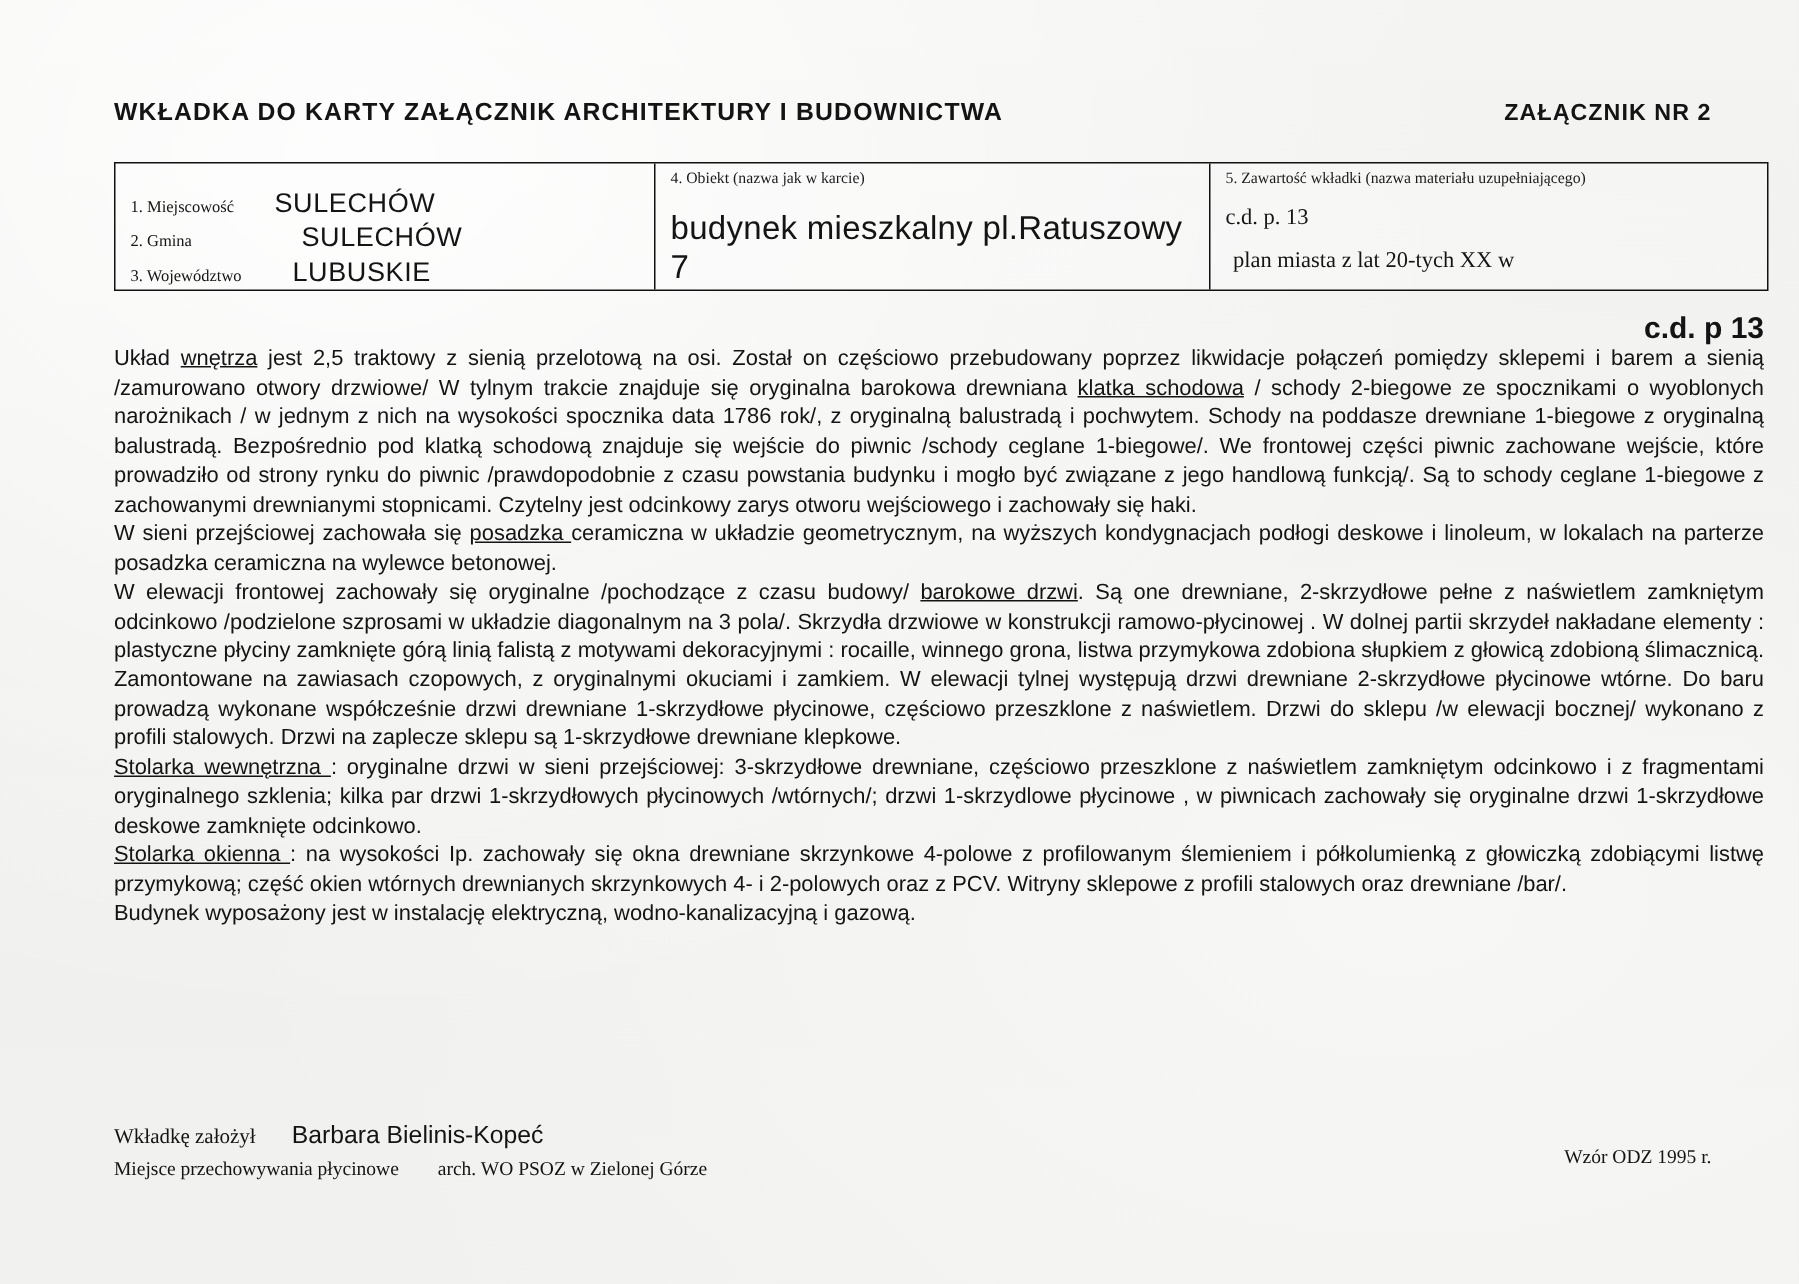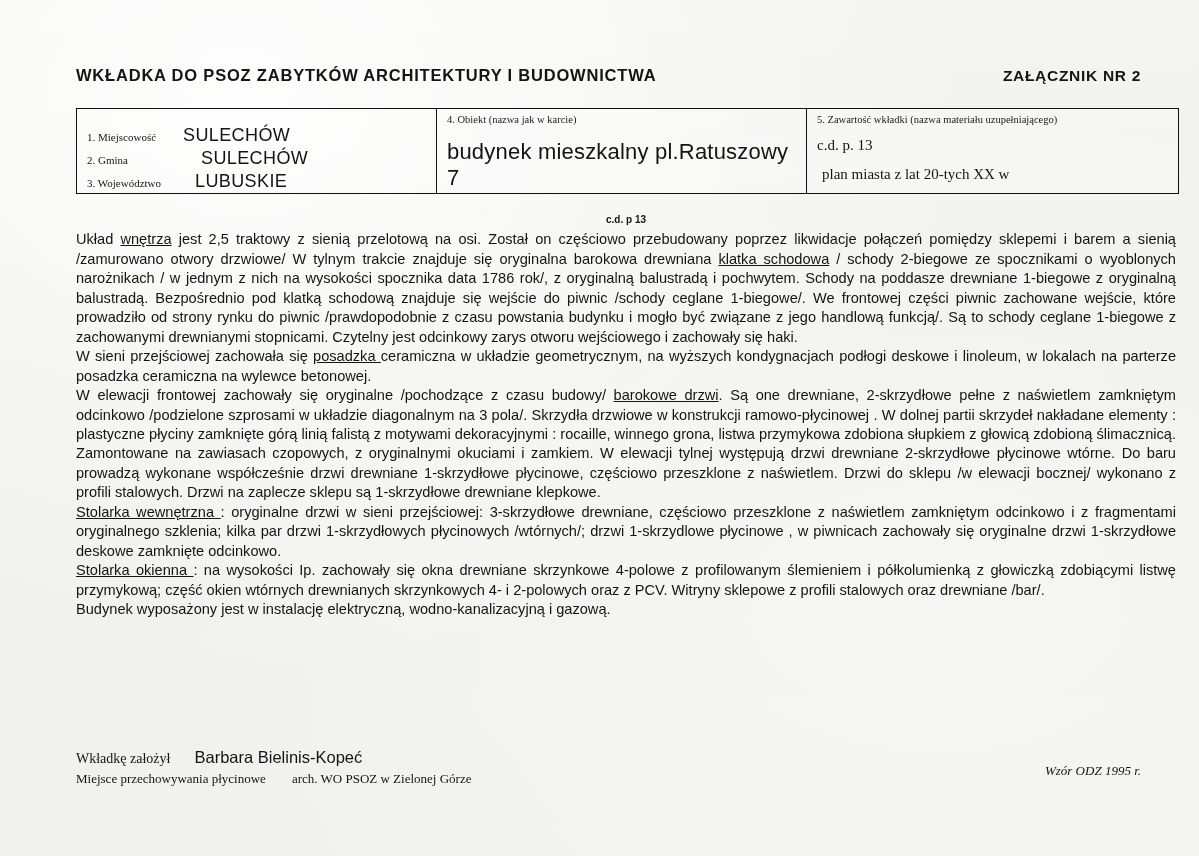--- a/index.html
+++ b/index.html
@@ -125,24 +125,24 @@
     top: 210px;
     width: 1100px;
     font-size: 14.6px;
     line-height: 19.45px;
     text-align: justify;
     text-justify: inter-word;
     color: #141414;
   }
   .body-text .lead {
     font-weight: bold;
-    font-size: 10px;
+    font-size: 20px;
     display: block;
     margin-bottom: 1px;
-    text-align: center;
+    text-align: right;
   }
   .body-text p {
     margin: 0;
     text-align: justify;
   }
   .body-text p.last-left {
     text-align: left;
   }
   .u { text-decoration: underline; }
 
@@ -183,32 +183,31 @@
     margin-left: 26px;
     white-space: nowrap;
   }
   .footer-right {
     position: absolute;
     right: 58px;
     top: 763px;
     font-family: "Liberation Serif", serif;
     font-size: 13px;
     white-space: nowrap;
-    font-style: italic;
   }
 </style>
 </head>
 <body>
 
 <div class="paper"></div>
 
 <div class="page">
 
   <div class="header-row">
-    <div class="doc-title">WKŁADKA DO PSOZ ZABYTKÓW ARCHITEKTURY I BUDOWNICTWA</div>
+    <div class="doc-title">WKŁADKA DO KARTY ZAŁĄCZNIK ARCHITEKTURY I BUDOWNICTWA</div>
     <div class="doc-annex">ZAŁĄCZNIK NR 2</div>
   </div>
 
   <div class="info-table">
 
     <div class="cell c1">
       <div class="loc-list">
         <div class="loc-row r1">
           <span class="loc-label">1. Miejscowość</span>
           <span class="loc-value">SULECHÓW</span>

